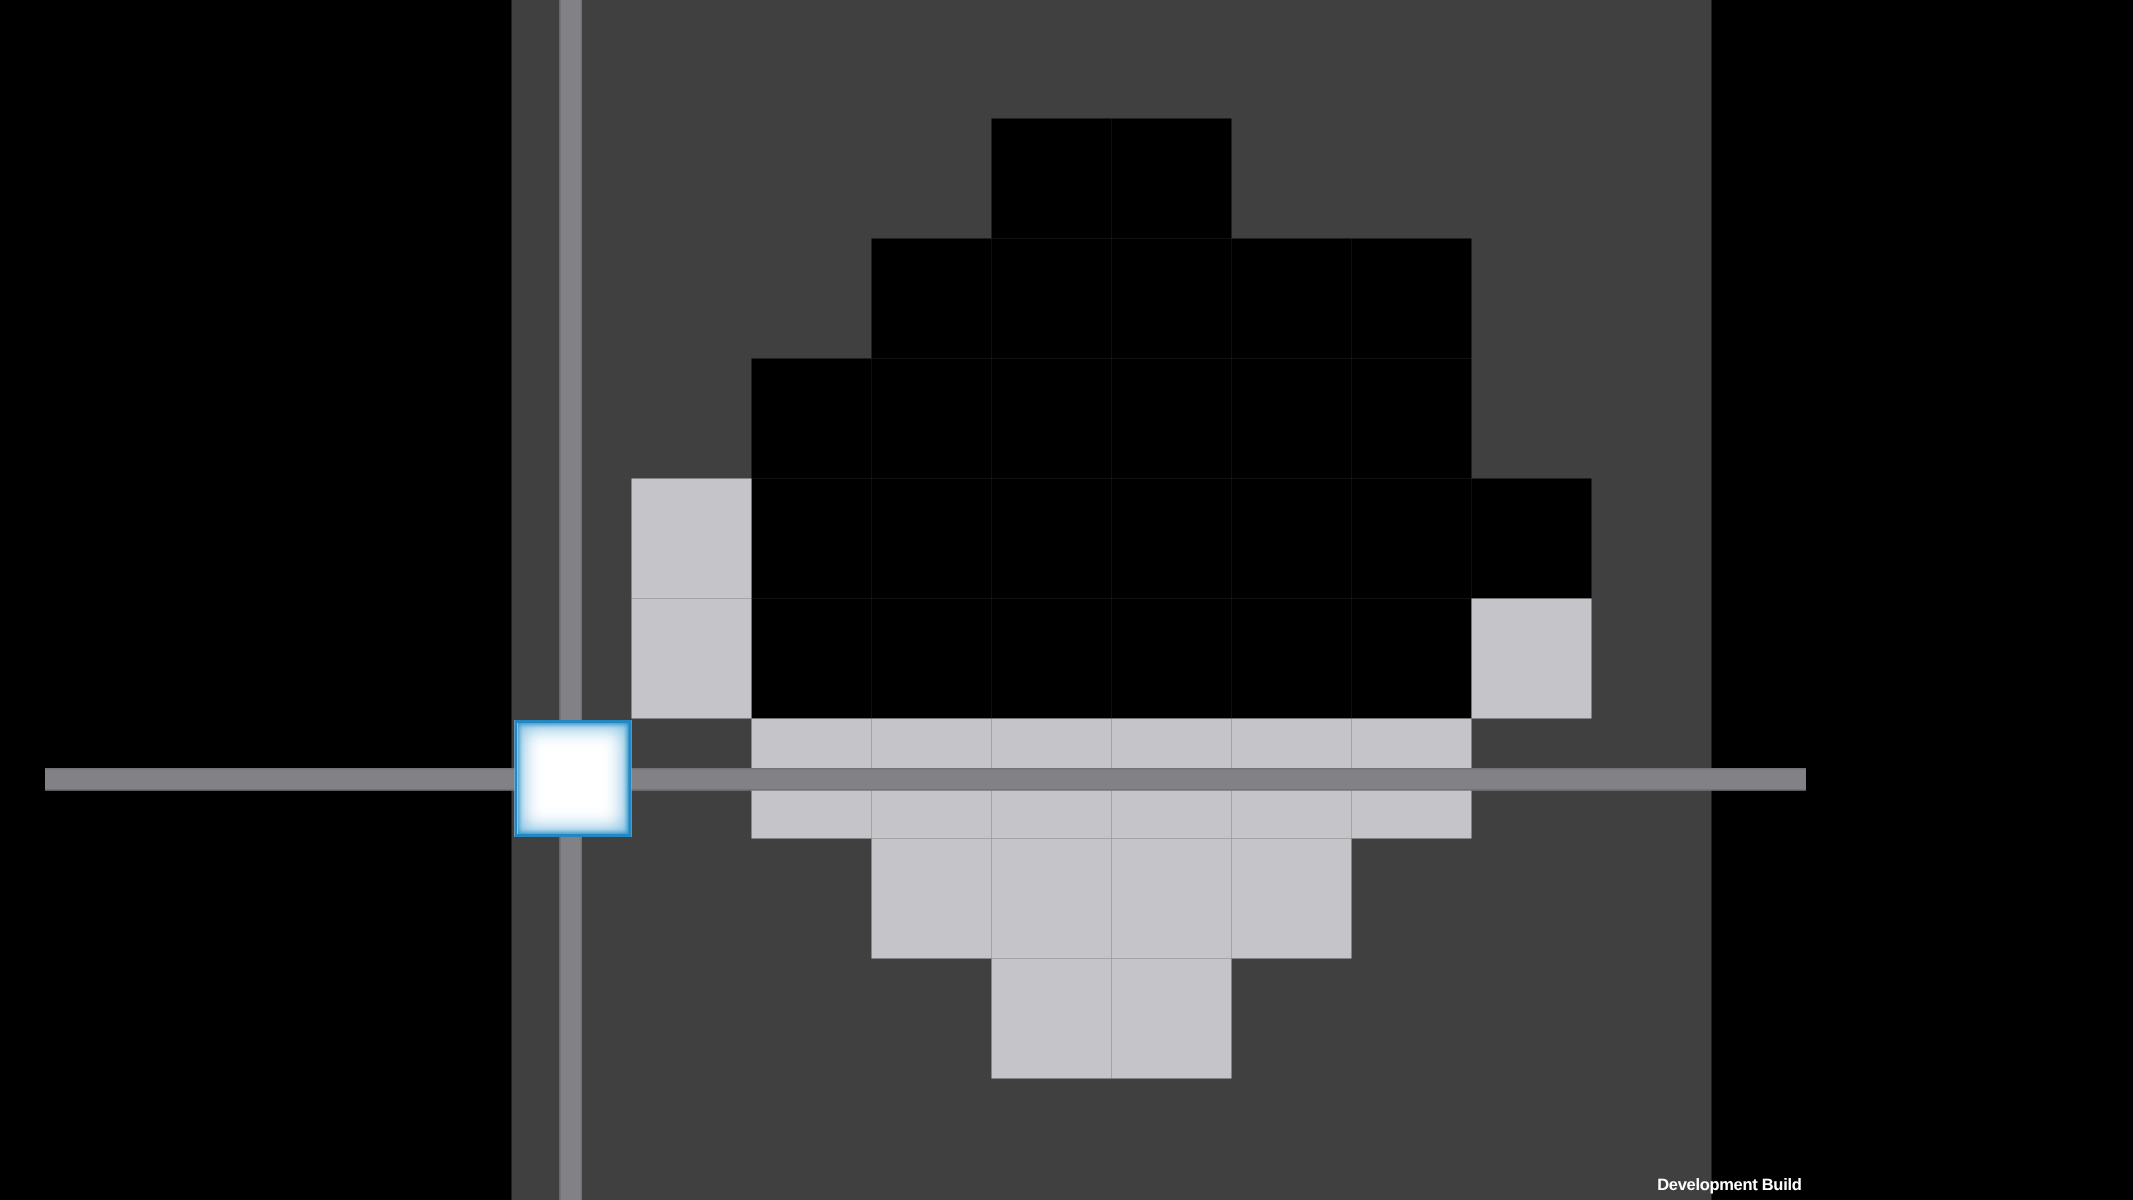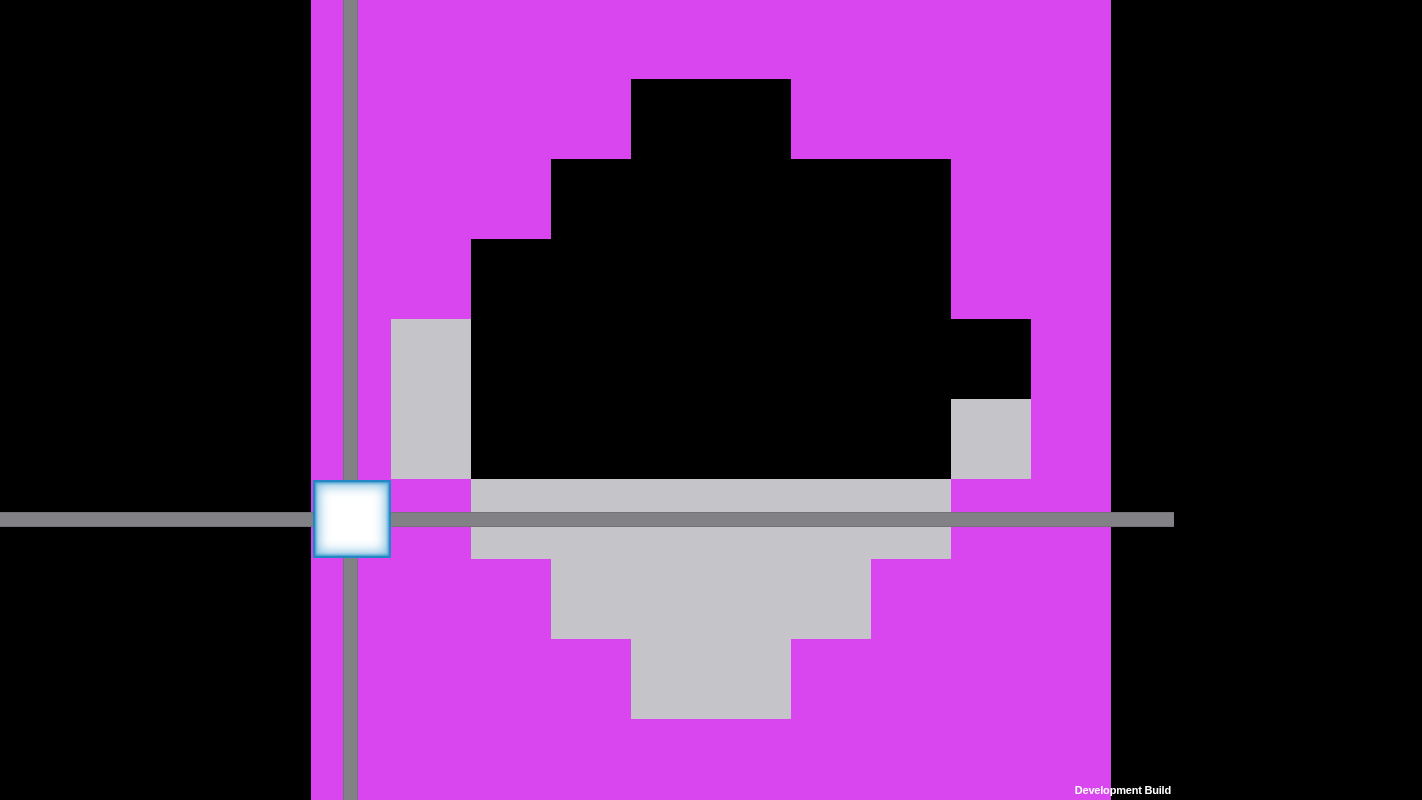--- a/index.html
+++ b/index.html
@@ -4,23 +4,24 @@
 <style>
   html, body {
     margin: 0;
     padding: 0;
     background: #000;
   }
   .stage {
     position: relative;
     width: 1174px;
     height: 800px;
-    background: #d946ef;
+    background: #404040;
     overflow: hidden;
     font-family: "Liberation Sans", sans-serif;
+    margin-left: 30px;
   }
   .side-panel {
     position: absolute;
     top: 0;
     height: 800px;
     background: #000000;
     z-index: 5;
   }
   .side-panel.left  { left: 0;      width: 311px; }
   .side-panel.right { left: 1111px; width: 311px; }

